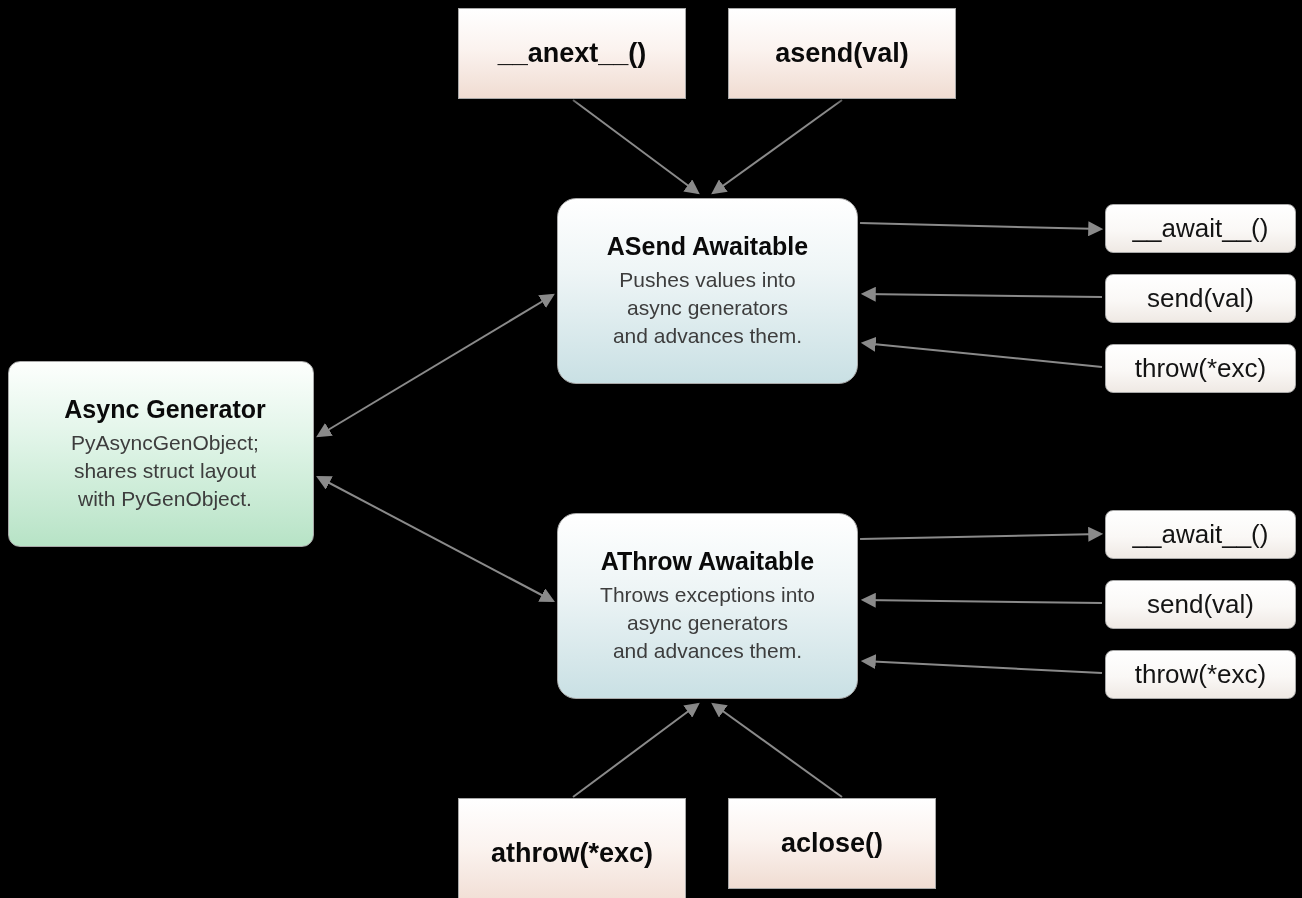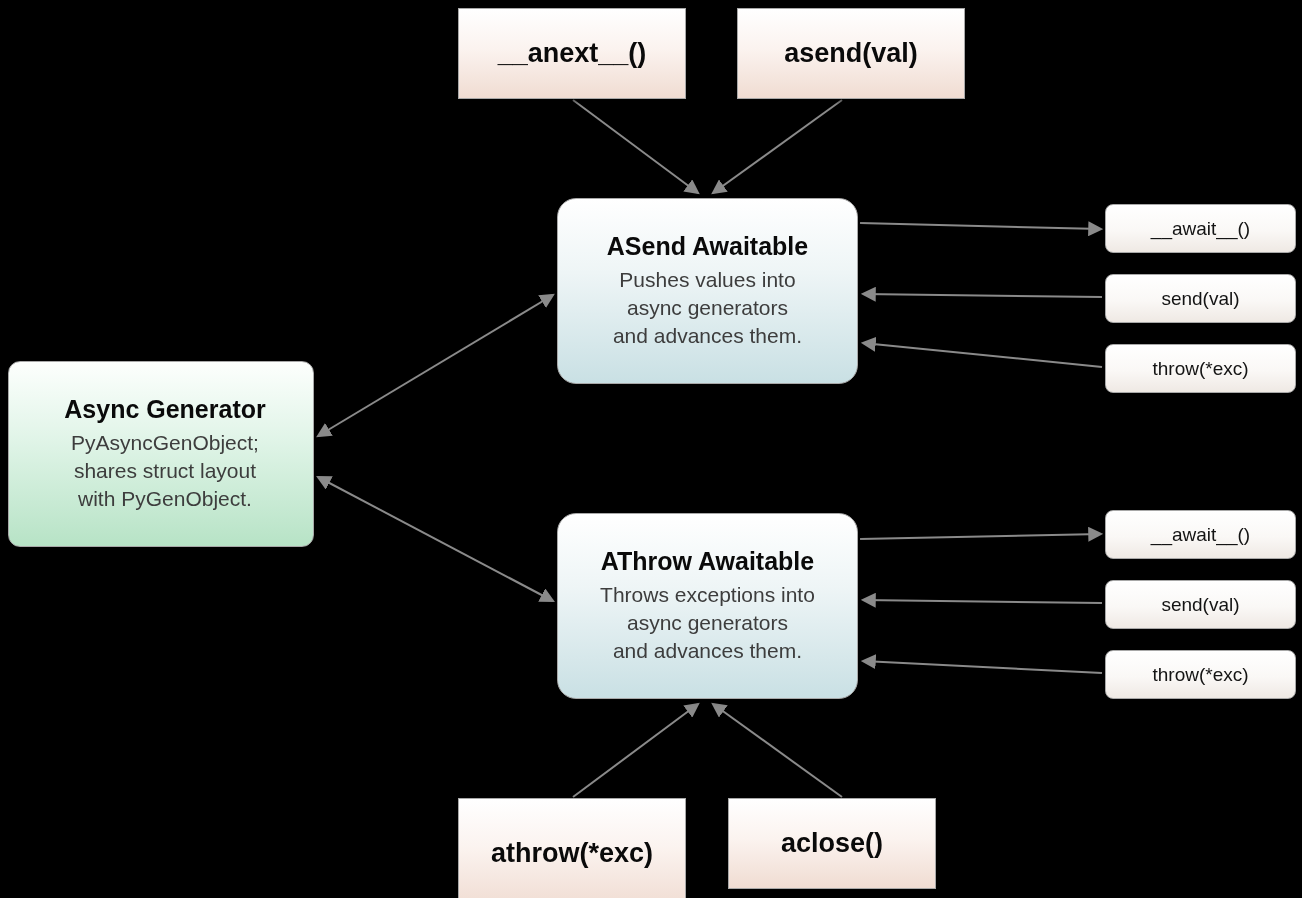--- a/index.html
+++ b/index.html
@@ -66,21 +66,21 @@
   }
   .node-body {
     font-size: 21px;
     color: #3d3d3d;
     line-height: 1.32;
   }
   .node-body span {
     display: block;
   }
   .method-label {
-    font-size: 19px;
+    font-size: 26px;
     color: #141414;
   }
 </style>
 </head>
 <body>
 
 <div class="stage">
 
   <svg class="arrow-layer" width="1302" height="898" viewBox="0 0 1302 898">
     <defs>
@@ -104,21 +104,21 @@
     <line class="arrow-line" x1="1102" y1="673" x2="863" y2="661" marker-end="url(#arrow)"></line>
 
     <line class="arrow-line" x1="573" y1="797" x2="698" y2="704" marker-end="url(#arrow)"></line>
     <line class="arrow-line" x1="842" y1="797" x2="713" y2="704" marker-end="url(#arrow)"></line>
   </svg>
 
   <div class="box warm" style="left:458px; top:8px; width:228px; height:91px;">
     <span class="call-label">__anext__()</span>
   </div>
 
-  <div class="box warm" style="left:728px; top:8px; width:228px; height:91px;margin-left:9px;">
+  <div class="box warm" style="left:728px; top:8px; width:228px; height:91px;">
     <span class="call-label">asend(val)</span>
   </div>
 
   <div class="box teal" style="left:557px; top:198px; width:301px; height:186px;">
     <div class="node-title">ASend Awaitable</div>
     <div class="node-body">
       <span>Pushes values into</span>
       <span>async generators</span>
       <span>and advances them.</span>
     </div>

